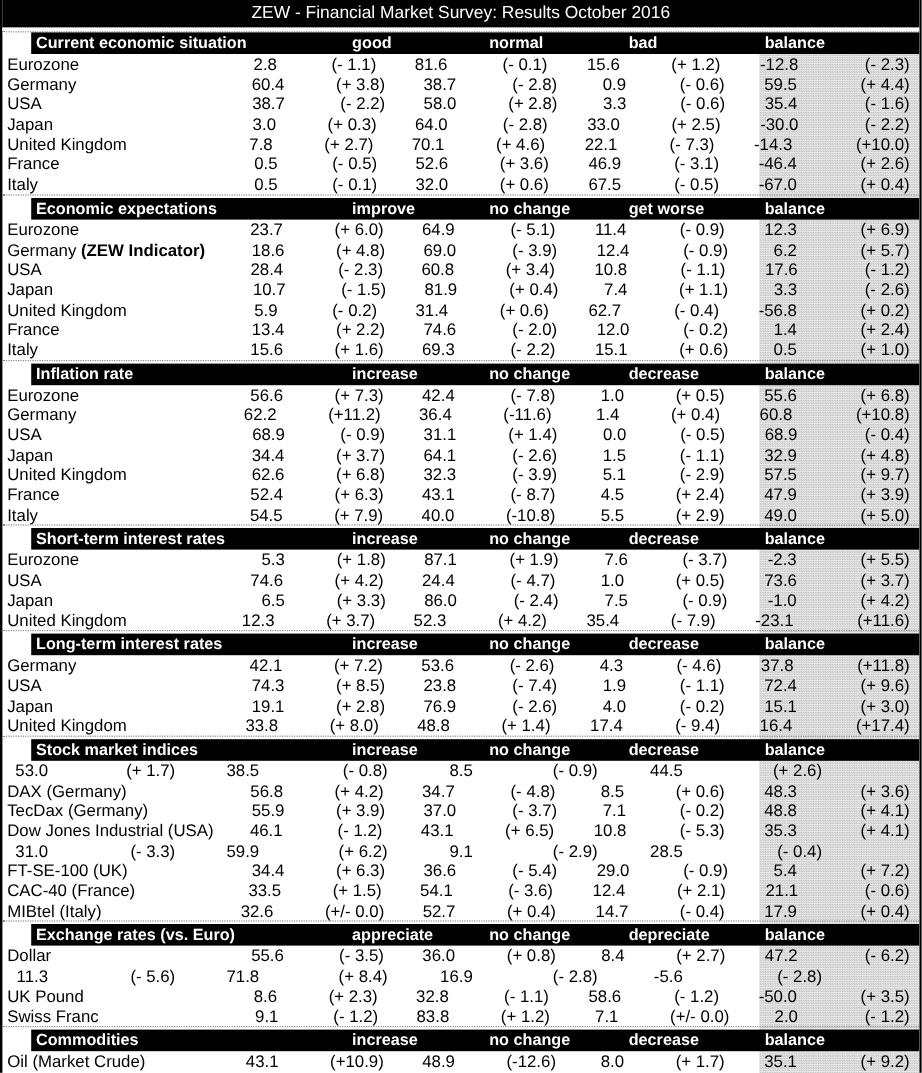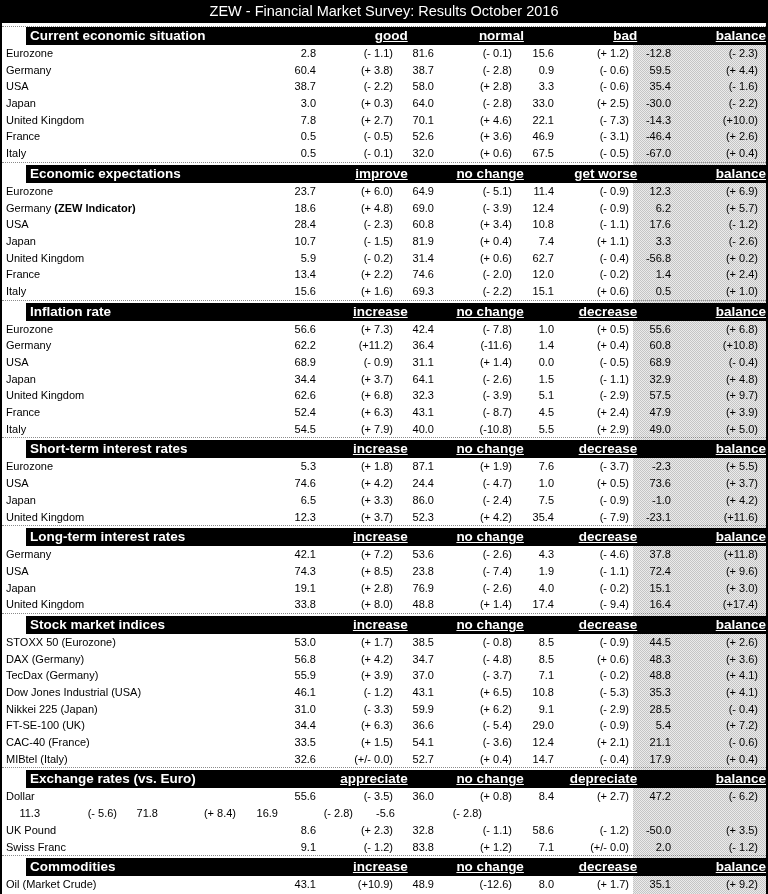--- a/index.html
+++ b/index.html
@@ -73,32 +73,33 @@
     color: var(--header-fg, #fff);
     font-size: 13.5px;
     font-weight: bold;
     margin-left: 24px;
   }
   .sec-name {
     width: 276px;
     padding-left: 4px;
     text-align: left;
   }
-  .col-head { text-align: right; text-decoration: underline; }
+  .col-head { text-align: left; }
   .col-head:nth-child(2) { width: 118px; }
   .col-head:nth-child(3) { width: 120px; }
   .col-head:nth-child(4) { width: 117px; }
   .col-head:nth-child(5) { width: 133px; }
 
   .row {
     display: flex;
     height: 16.7px;
     line-height: 16.7px;
-    font-size: 11px;
+    font-size: 14px;
     background: transparent;
+    gap: 29px;
   }
   .row-label {
     width: 276px;
     padding-left: 4px;
     white-space: nowrap;
     overflow: hidden;
   }
   .row-label b { font-weight: bold; }
 
   .cell { text-align: right; white-space: nowrap; }
@@ -479,21 +480,20 @@
       </div>
       <div class="divider"></div>
       <div class="section-header">
         <span class="sec-name">Stock market indices</span>
         <span class="col-head">increase</span>
         <span class="col-head">no change</span>
         <span class="col-head">decrease</span>
         <span class="col-head">balance</span>
       </div>
       <div class="row">
-        <span class="row-label">STOXX 50 (Eurozone)</span>
         <span class="cell w0">53.0</span>
         <span class="cell w1">(+ 1.7)</span>
         <span class="cell w2">38.5</span>
         <span class="cell w3">(- 0.8)</span>
         <span class="cell w4">8.5</span>
         <span class="cell w5">(- 0.9)</span>
         <span class="cell w6 bal">44.5</span>
         <span class="cell w7 bal">(+ 2.6)</span>
       </div>
       <div class="row">
@@ -523,21 +523,20 @@
         <span class="cell w0">46.1</span>
         <span class="cell w1">(- 1.2)</span>
         <span class="cell w2">43.1</span>
         <span class="cell w3">(+ 6.5)</span>
         <span class="cell w4">10.8</span>
         <span class="cell w5">(- 5.3)</span>
         <span class="cell w6 bal">35.3</span>
         <span class="cell w7 bal">(+ 4.1)</span>
       </div>
       <div class="row">
-        <span class="row-label">Nikkei 225 (Japan)</span>
         <span class="cell w0">31.0</span>
         <span class="cell w1">(- 3.3)</span>
         <span class="cell w2">59.9</span>
         <span class="cell w3">(+ 6.2)</span>
         <span class="cell w4">9.1</span>
         <span class="cell w5">(- 2.9)</span>
         <span class="cell w6 bal">28.5</span>
         <span class="cell w7 bal">(- 0.4)</span>
       </div>
       <div class="row">

